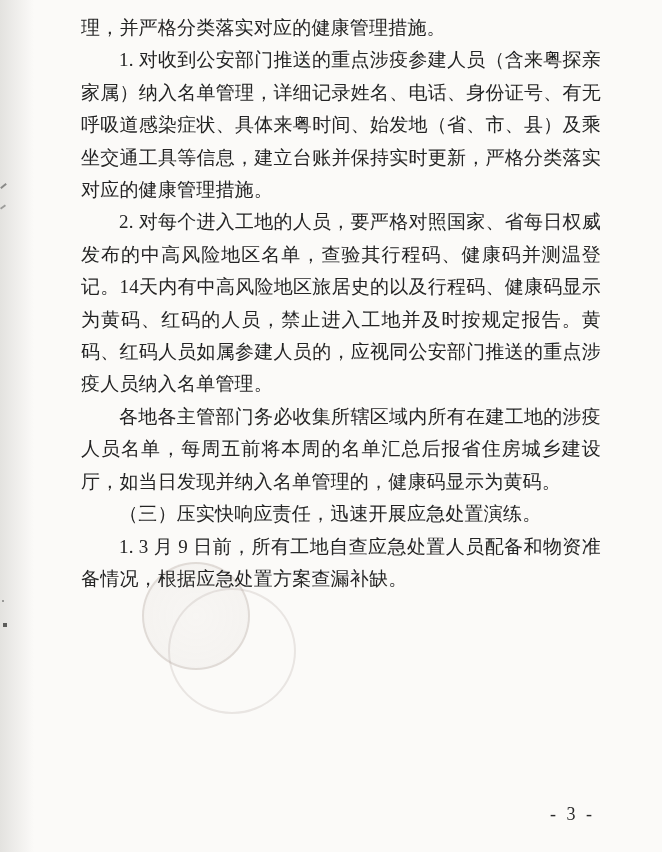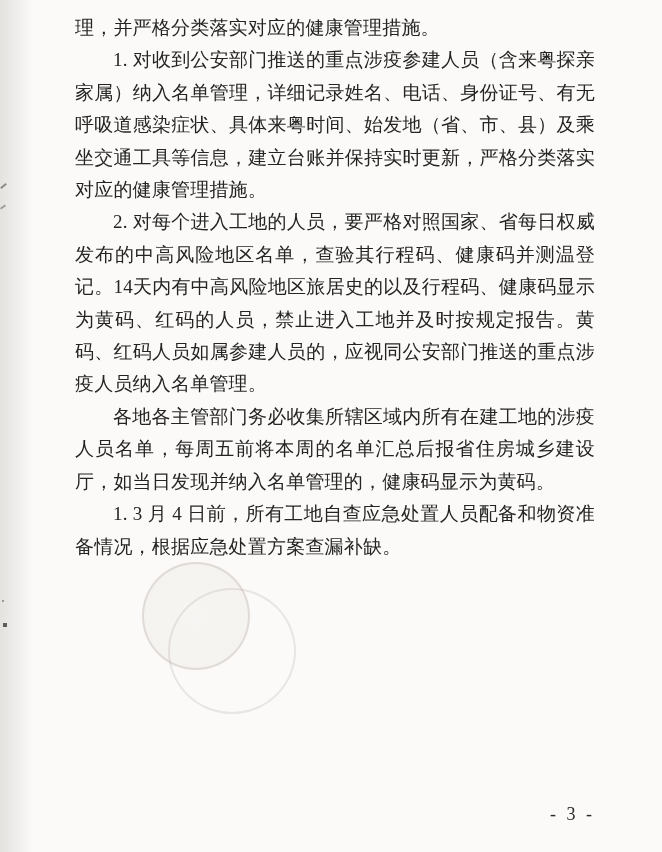--- a/index.html
+++ b/index.html
@@ -42,21 +42,21 @@
   
   .mark { position: absolute; background: #8a8a88; pointer-events: none; }
   .mark-1 { left: 0px; top: 185px; width: 7px; height: 2px; transform: rotate(-40deg); }
   .mark-2 { left: 0px; top: 206px; width: 6px; height: 2px; transform: rotate(-35deg); opacity: 0.8; }
   .speck-1 { position: absolute; left: 3px; top: 623px; width: 4px; height: 4px; background: #5d5d5b; }
   .speck-2 { position: absolute; left: 2px; top: 600px; width: 2px; height: 2px; background: #9a9a98; }
 
   
   .text-block {
     position: absolute;
-    left: 75px;
+    left: 81px;
     top: 12px;
     width: 520px;
     color: #242424;
     font-size: 19px;
     line-height: 32.4px;
     letter-spacing: 0.2px;
     text-align: justify;
   }
   .para {
     margin: 0;
@@ -84,16 +84,17 @@
 <div class="mark mark-1"></div>
 <div class="mark mark-2"></div>
 <div class="speck-1"></div>
 <div class="speck-2"></div>
 
 <div class="text-block" id="paragraphs" style="color: rgb(36, 36, 36);">
     <p class="para no-indent">理，并严格分类落实对应的健康管理措施。</p>
     <p class="para">1. 对收到公安部门推送的重点涉疫参建人员（含来粤探亲家属）纳入名单管理，详细记录姓名、电话、身份证号、有无呼吸道感染症状、具体来粤时间、始发地（省、市、县）及乘坐交通工具等信息，建立台账并保持实时更新，严格分类落实对应的健康管理措施。</p>
     <p class="para">2. 对每个进入工地的人员，要严格对照国家、省每日权威发布的中高风险地区名单，查验其行程码、健康码并测温登记。14天内有中高风险地区旅居史的以及行程码、健康码显示为黄码、红码的人员，禁止进入工地并及时按规定报告。黄码、红码人员如属参建人员的，应视同公安部门推送的重点涉疫人员纳入名单管理。</p>
     <p class="para">各地各主管部门务必收集所辖区域内所有在建工地的涉疫人员名单，每周五前将本周的名单汇总后报省住房城乡建设厅，如当日发现并纳入名单管理的，健康码显示为黄码。</p>
-    <p class="para">1. 3 月 4 日前，所有工地自查应急处置人员配备和物资准备情况，根据应急处置方案查漏补缺。</p>
+    <p class="para">（三）压实快响应责任，迅速开展应急处置演练。</p>
+    <p class="para">1. 3 月 9 日前，所有工地自查应急处置人员配备和物资准备情况，根据应急处置方案查漏补缺。</p>
   </div>
 
 <div class="page-number">- 3 -</div>
 
 </body></html>

